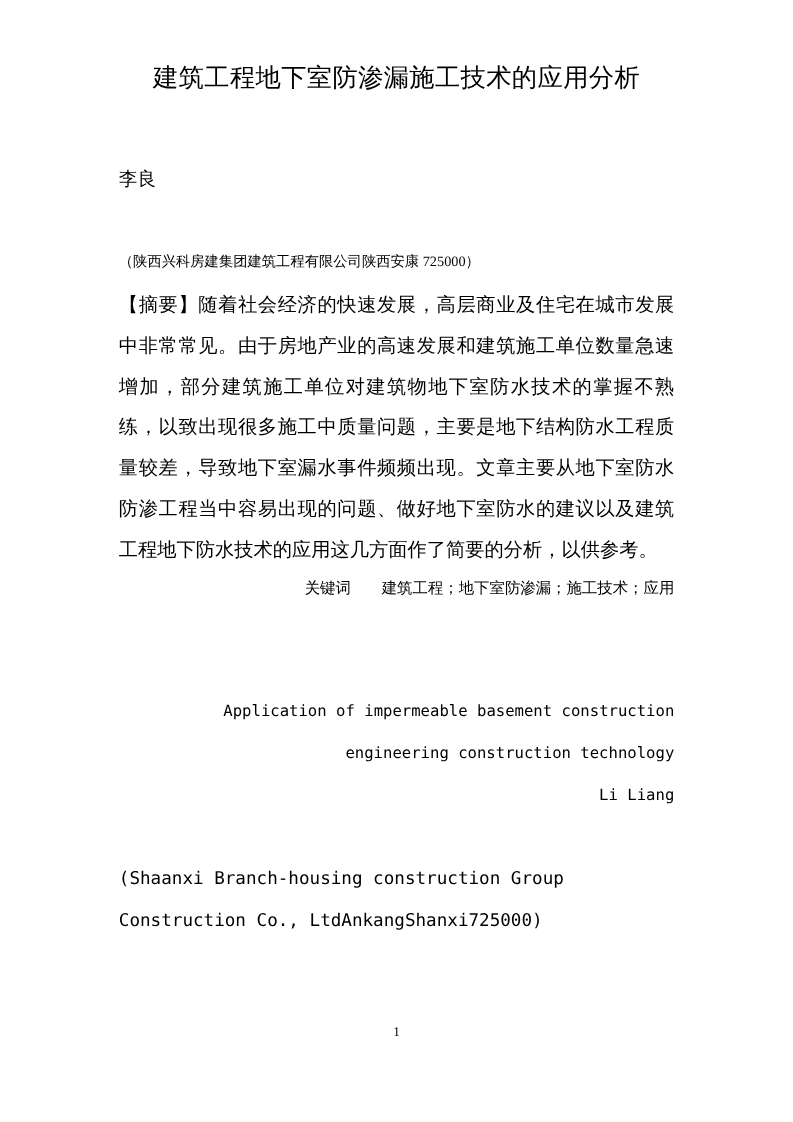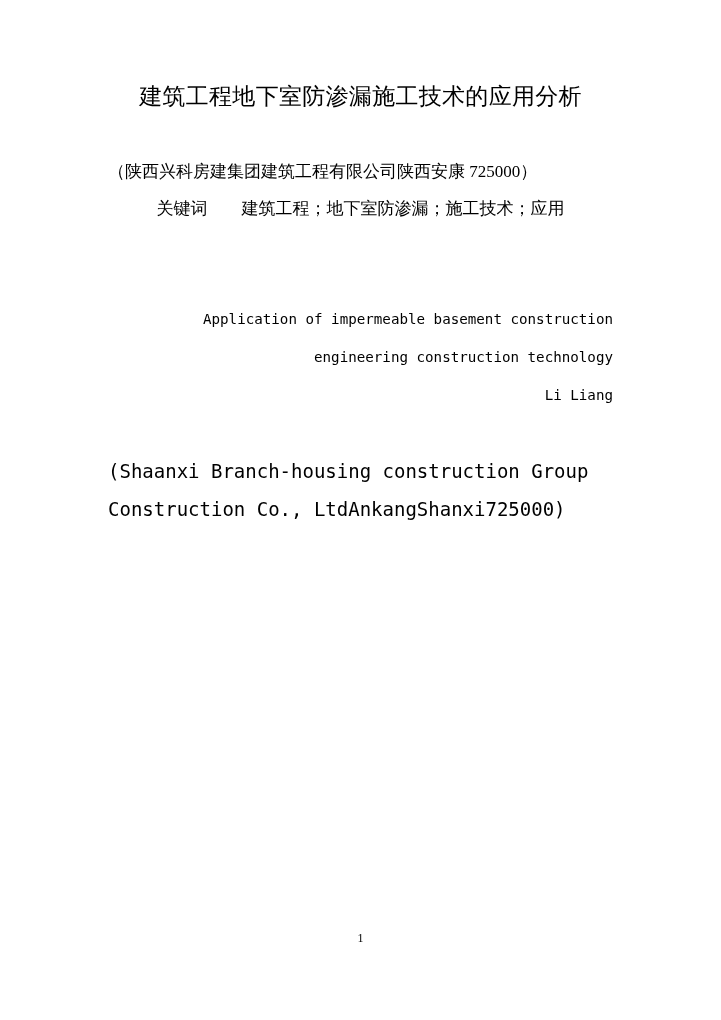--- a/index.html
+++ b/index.html
@@ -30,62 +30,63 @@
   .content {
     position: absolute;
     left: 108px;
     top: 0;
     width: 505px;
   }
 
   
   .doc-title {
     margin: 0;
-    padding-top: 78px;
+    padding-top: 52px;
     font-size: 23px;
     line-height: 37px;
     font-weight: normal;
     text-align: center;
     letter-spacing: 0.3px;
     font-family: "Liberation Serif", "DejaVu Serif", serif;
   }
 
   
   .cn-author {
     margin: 0;
     padding-top: 55px;
     font-size: 17px;
     line-height: 37px;
     text-align: left;
   }
 
   .cn-affil {
     margin: 0;
     padding-top: 38px;
-    font-size: 17px;
+    font-size: 13px;
     line-height: 37px;
     text-align: left;
   }
 
   .cn-abstract {
     margin: 0;
     padding-top: 3px;
     font-size: 17.5px;
     line-height: 37px;
     text-align: justify;
     text-align-last: left;
     text-justify: inter-ideograph;
   }
 
   .cn-keywords {
     margin: 0;
-    font-size: 17px;
+    font-size: 14px;
     line-height: 37px;
-    text-align: center;
+    text-align: right;
     white-space: pre-wrap;
+    font-family: Liberation Mono, monospace;
   }
 
   
   .en-block {
     padding-top: 73px;
     font-family: "DejaVu Sans Mono", "Liberation Mono", monospace;
   }
 
   .en-title {
     margin: 0;
@@ -97,21 +98,21 @@
   .en-author {
     margin: 0;
     font-size: 14.2px;
     line-height: 38px;
     text-align: right;
   }
 
   .en-affil {
     margin: 0;
     padding-top: 38px;
-    font-size: 19px;
+    font-size: 16px;
     line-height: 38px;
     text-align: left;
   }
 
   
   .page-number {
     position: absolute;
     left: 0;
     top: 930px;
     width: 721px;
@@ -123,23 +124,25 @@
 </style>
 </head>
 <body>
 
 <div class="page">
 
   <div class="content">
 
     <h1 class="doc-title">建筑工程地下室防渗漏施工技术的应用分析</h1>
 
+    <p class="cn-author">李良</p>
 
     <p class="cn-affil">（陕西兴科房建集团建筑工程有限公司陕西安康 725000）</p>
 
+    <p class="cn-abstract">【摘要】随着社会经济的快速发展，高层商业及住宅在城市发展中非常常见。由于房地产业的高速发展和建筑施工单位数量急速增加，部分建筑施工单位对建筑物地下室防水技术的掌握不熟练，以致出现很多施工中质量问题，主要是地下结构防水工程质量较差，导致地下室漏水事件频频出现。文章主要从地下室防水防渗工程当中容易出现的问题、做好地下室防水的建议以及建筑工程地下防水技术的应用这几方面作了简要的分析，以供参考。</p>
 
     <p class="cn-keywords">关键词　　建筑工程；地下室防渗漏；施工技术；应用</p>
 
     <div class="en-block">
 
       <p class="en-title">Application of impermeable basement construction engineering construction technology</p>
 
       <p class="en-author">Li Liang</p>
 
       <p class="en-affil">(Shaanxi Branch-housing construction Group Construction Co., LtdAnkangShanxi725000)</p>

